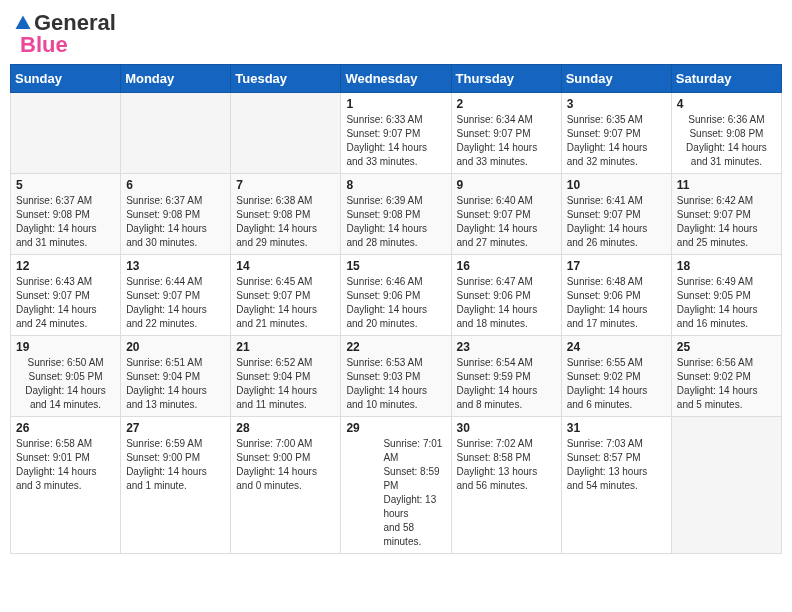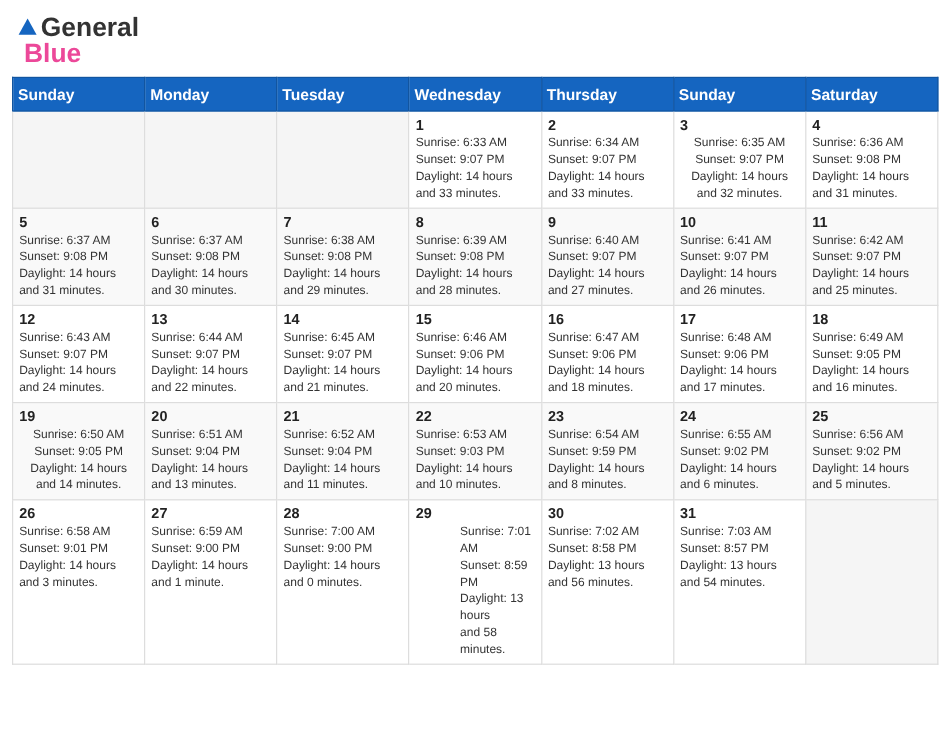--- a/index.html
+++ b/index.html
@@ -131,28 +131,28 @@
         </td>
         <td>
           <div class="day-number">2</div>
           <div class="day-info" style="white-space: pre-line;">Sunrise: 6:34 AM
 Sunset: 9:07 PM
 Daylight: 14 hours
 and 33 minutes.</div>
         </td>
         <td>
           <div class="day-number">3</div>
-          <div class="day-info" style="white-space: pre-line; text-align: center;">Sunrise: 6:35 AM
+          <div class="day-info" style="white-space: pre-line;">Sunrise: 6:35 AM
 Sunset: 9:07 PM
 Daylight: 14 hours
 and 32 minutes.</div>
         </td>
         <td>
           <div class="day-number">4</div>
-          <div class="day-info" style="white-space: pre-line;">Sunrise: 6:36 AM
+          <div class="day-info" style="white-space: pre-line; text-align: center;">Sunrise: 6:36 AM
 Sunset: 9:08 PM
 Daylight: 14 hours
 and 31 minutes.</div>
         </td>
       </tr>
       <tr>
         <td>
           <div class="day-number">5</div>
           <div class="day-info" style="white-space: pre-line;">Sunrise: 6:37 AM
 Sunset: 9:08 PM

